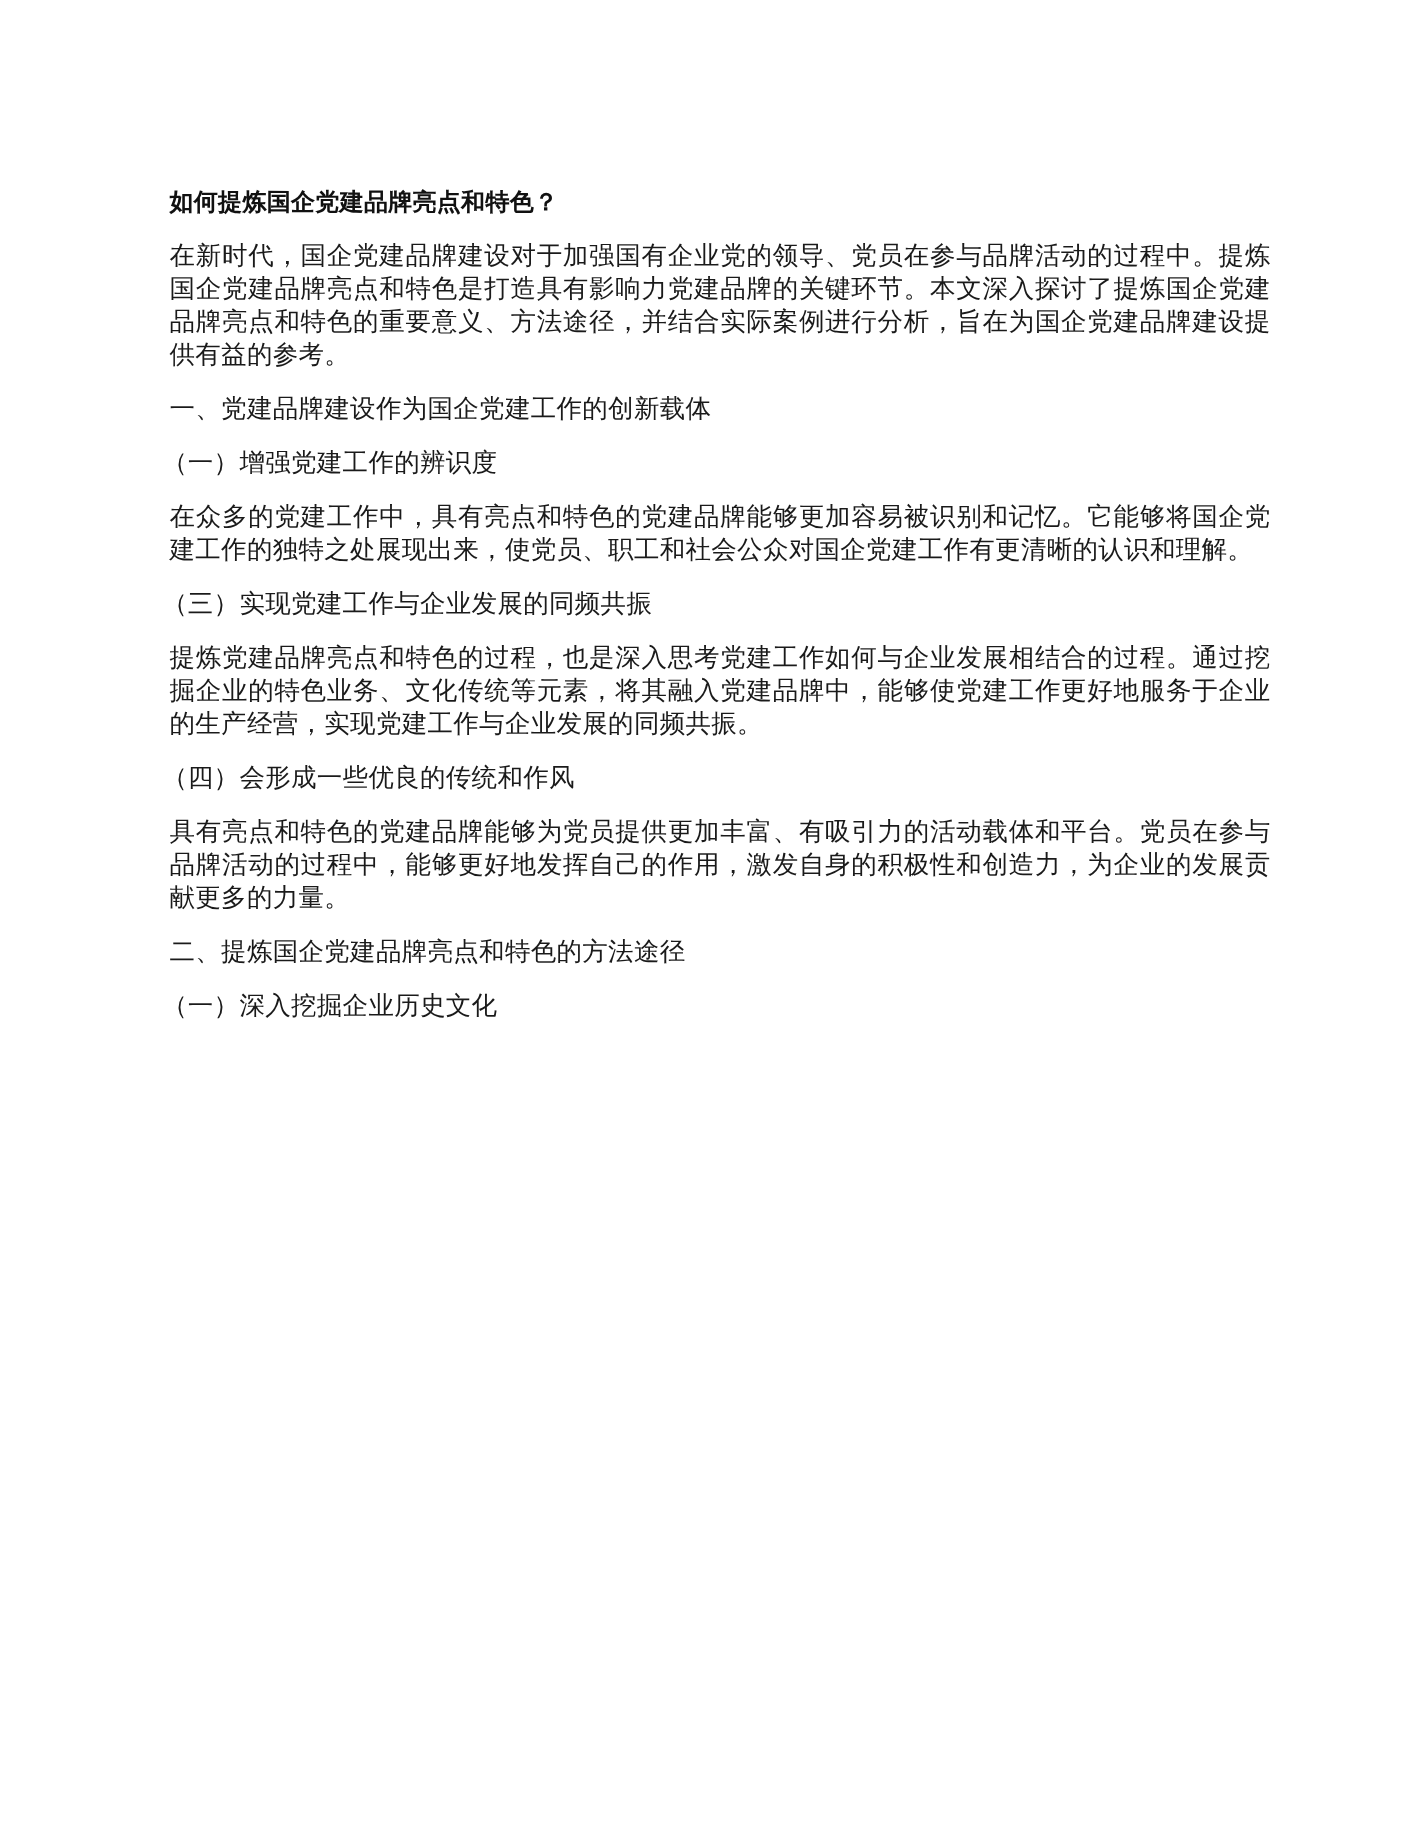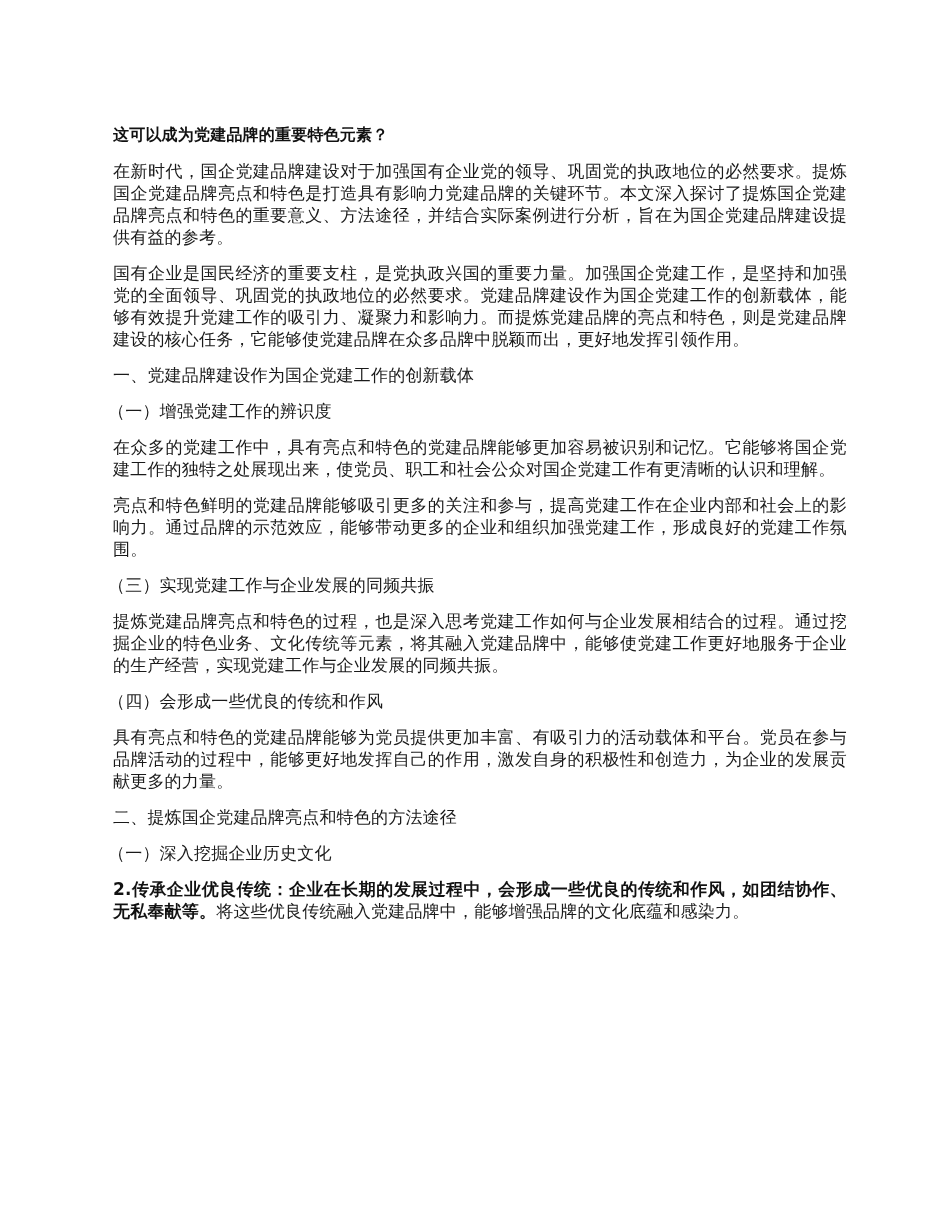--- a/index.html
+++ b/index.html
@@ -25,38 +25,33 @@
   }
   p { margin: 0 0 14px 0; text-align: justify; }
   .heading { margin: 0 0 14px 0; }
   .subheading { margin: 0 0 14px -5px; }
   .lead { font-family: "DejaVu Sans", "Liberation Sans", sans-serif; font-weight: bold; color: #111; }
 </style>
 </head>
 <body>
 
 <div class="page">
-  <div class="title">这可以成为党建品牌的重要特色元素？</div>
+  <div class="title">如何提炼国企党建品牌亮点和特色？</div>
 
-  <p>在新时代，国企党建品牌建设对于加强国有企业党的领导、巩固党的执政地位的必然要求。提炼国企党建品牌亮点和特色是打造具有影响力党建品牌的关键环节。本文深入探讨了提炼国企党建品牌亮点和特色的重要意义、方法途径，并结合实际案例进行分析，旨在为国企党建品牌建设提供有益的参考。</p>
-  <p>国有企业是国民经济的重要支柱，是党执政兴国的重要力量。加强国企党建工作，是坚持和加强党的全面领导、巩固党的执政地位的必然要求。党建品牌建设作为国企党建工作的创新载体，能够有效提升党建工作的吸引力、凝聚力和影响力。而提炼党建品牌的亮点和特色，则是党建品牌建设的核心任务，它能够使党建品牌在众多品牌中脱颖而出，更好地发挥引领作用。</p>
+  <p>在新时代，国企党建品牌建设对于加强国有企业党的领导、党员在参与品牌活动的过程中。提炼国企党建品牌亮点和特色是打造具有影响力党建品牌的关键环节。本文深入探讨了提炼国企党建品牌亮点和特色的重要意义、方法途径，并结合实际案例进行分析，旨在为国企党建品牌建设提供有益的参考。</p>
 
   <div class="heading">一、党建品牌建设作为国企党建工作的创新载体</div>
 
   <div class="subheading">（一）增强党建工作的辨识度</div>
   <p>在众多的党建工作中，具有亮点和特色的党建品牌能够更加容易被识别和记忆。它能够将国企党建工作的独特之处展现出来，使党员、职工和社会公众对国企党建工作有更清晰的认识和理解。</p>
 
-  <p>亮点和特色鲜明的党建品牌能够吸引更多的关注和参与，提高党建工作在企业内部和社会上的影响力。通过品牌的示范效应，能够带动更多的企业和组织加强党建工作，形成良好的党建工作氛围。</p>
 
   <div class="subheading">（三）实现党建工作与企业发展的同频共振</div>
   <p>提炼党建品牌亮点和特色的过程，也是深入思考党建工作如何与企业发展相结合的过程。通过挖掘企业的特色业务、文化传统等元素，将其融入党建品牌中，能够使党建工作更好地服务于企业的生产经营，实现党建工作与企业发展的同频共振。</p>
 
   <div class="subheading">（四）会形成一些优良的传统和作风</div>
   <p>具有亮点和特色的党建品牌能够为党员提供更加丰富、有吸引力的活动载体和平台。党员在参与品牌活动的过程中，能够更好地发挥自己的作用，激发自身的积极性和创造力，为企业的发展贡献更多的力量。</p>
 
   <div class="heading">二、提炼国企党建品牌亮点和特色的方法途径</div>
 
   <div class="subheading">（一）深入挖掘企业历史文化</div>
 
-  <p>
-    <span class="lead">2.传承企业优良传统：企业在长期的发展过程中，会形成一些优良的传统和作风，如团结协作、无私奉献等。</span><span>将这些优良传统融入党建品牌中，能够增强品牌的文化底蕴和感染力。</span>
-  </p>
 </div>
 
 </body></html>

